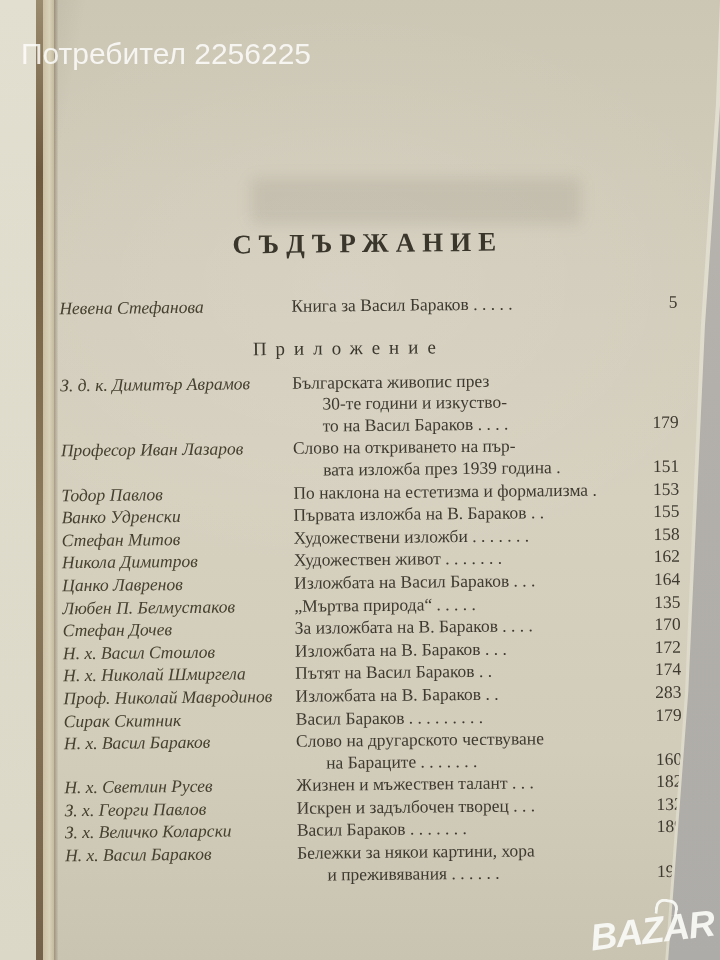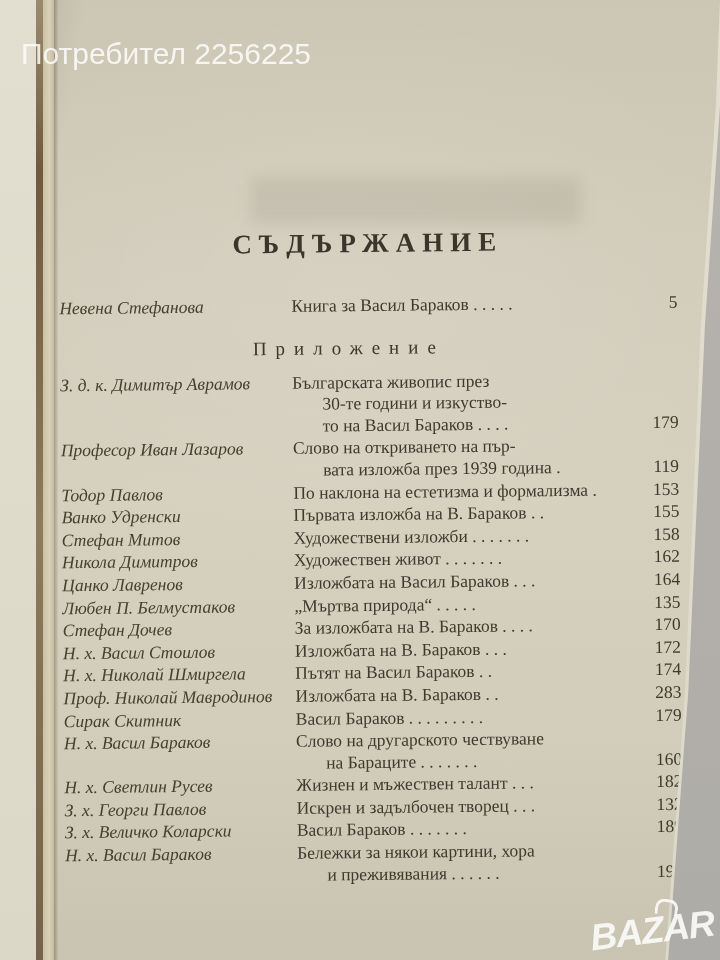--- a/index.html
+++ b/index.html
@@ -126,21 +126,21 @@
             </span>
     <span class="pagenum">179</span>
   </div>
 
   <div class="row">
     <span class="author">Професор Иван Лазаров</span>
     <span class="lines">
               <div class="title-line">Слово на откриването на пър-</div>
               <div class="title-line cont">вата изложба през 1939 година .</div>
             </span>
-    <span class="pagenum">119</span>
+    <span class="pagenum">151</span>
   </div>
 
   <div class="row">
     <span class="author">Тодор Павлов</span>
     <span class="lines">
               <div class="title-line">По наклона на естетизма и формализма .</div>
             </span>
     <span class="pagenum">153</span>
   </div>
 

